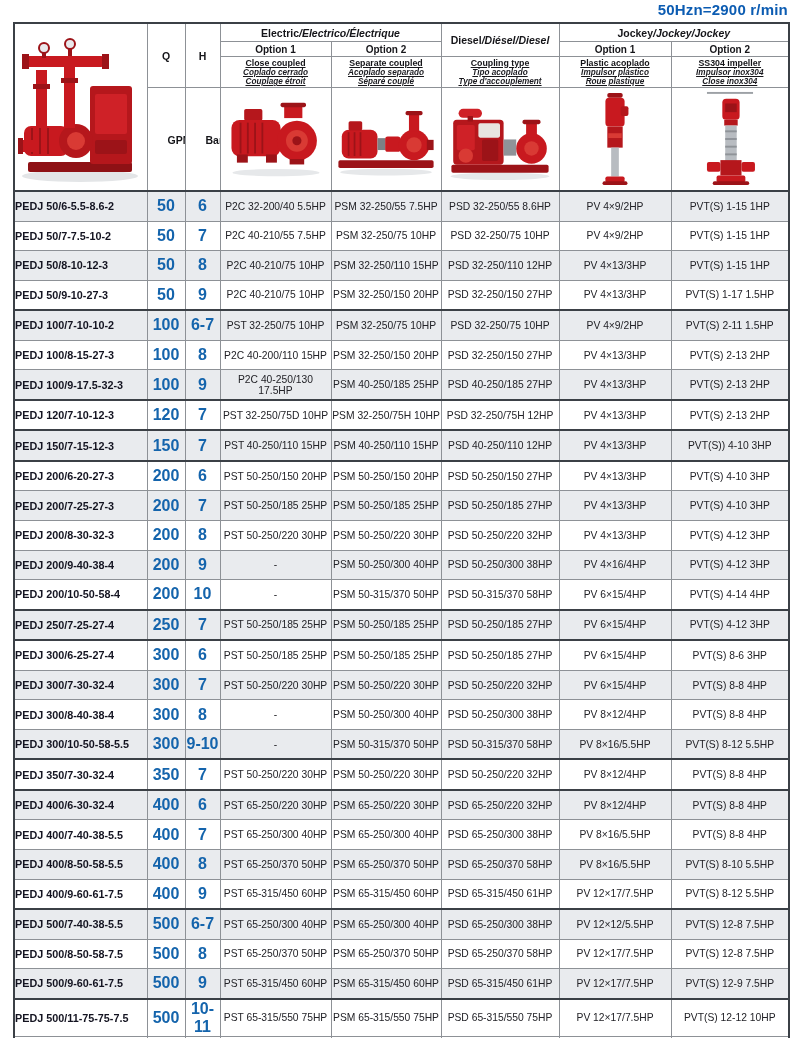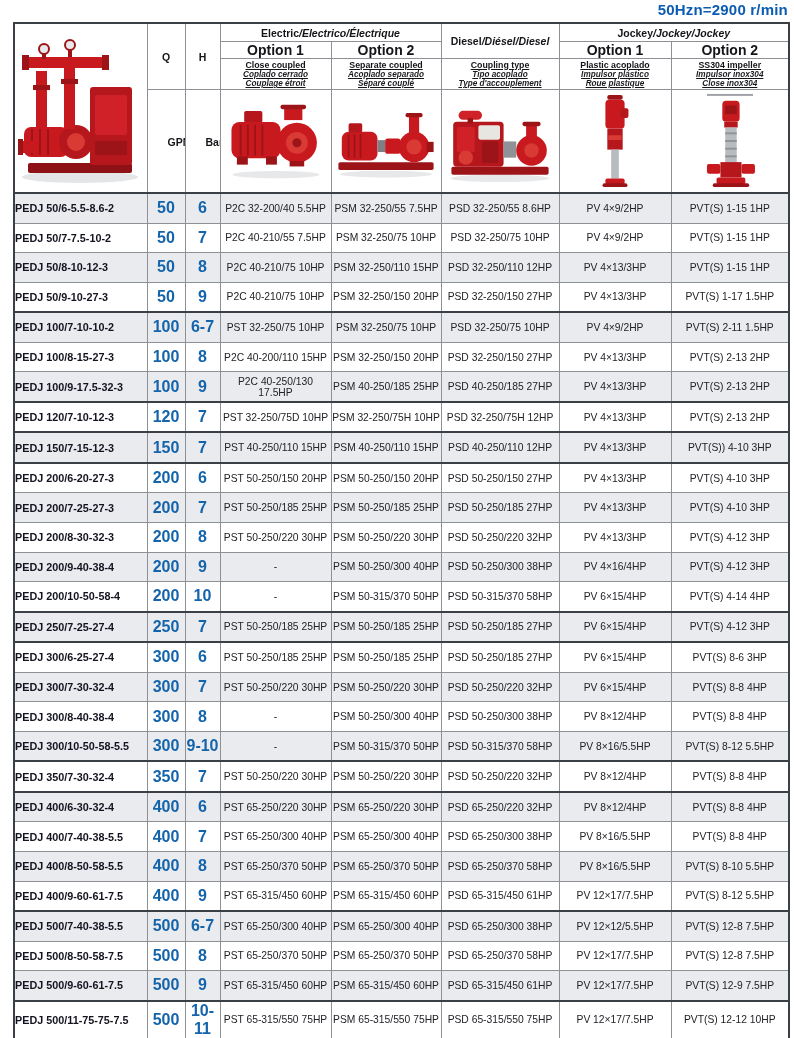--- a/index.html
+++ b/index.html
@@ -7,21 +7,21 @@
 
   .topnote{position:absolute;top:1px;left:13px;width:775px;display:flex;justify-content:flex-end;
            font-weight:bold;font-size:15px;color:#0c5cb2;letter-spacing:.2px;}
 
   table.spec{position:absolute;top:22px;left:13px;width:775px;border-collapse:collapse;table-layout:fixed;
              border:2px solid #3b4046;}
   .spec th,.spec td{border:1px solid #8d9196;padding:0;overflow:hidden;}
   .spec thead th{background:#ffffff;color:#151519;vertical-align:middle;text-align:center;}
 
   tr.hr1 th{height:17px;font-size:10.5px;}
-  tr.hr2 th{height:14px;font-size:14px;}
+  tr.hr2 th{height:14px;font-size:10px;}
   tr.hr3 th{height:30px;text-decoration:underline;}
   tr.hr4 th{height:102px;}
   tr.hr4{border-bottom:2px solid #3b4046;}
 
   .title-en{font-weight:bold;}
   .title-intl{font-weight:bold;font-style:italic;}
   .opt-label{font-weight:bold;}
   .desc1{font-weight:bold;font-size:8.8px;line-height:10px;color:#141418;}
   .desc23{font-weight:bold;font-style:italic;font-size:8.2px;line-height:9.5px;color:#1b1b20;}
   .unit-label{font-weight:bold;font-size:10.5px;margin-left:20px;}

